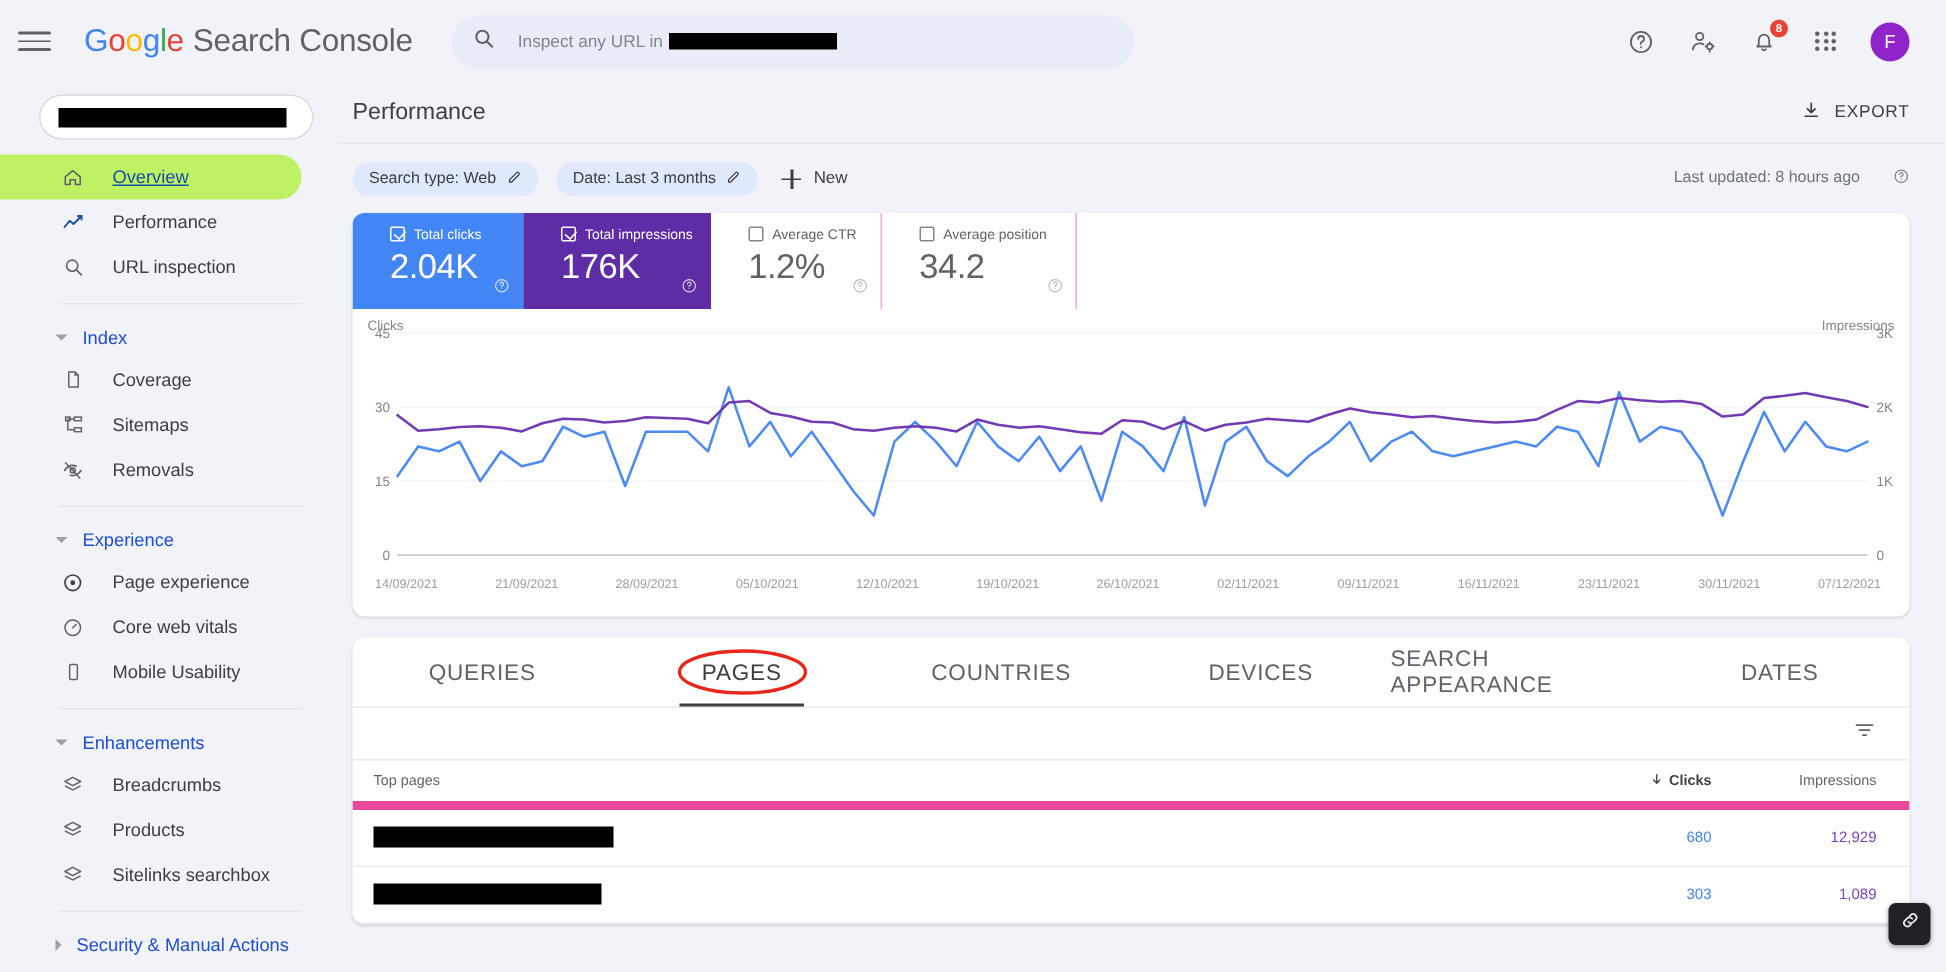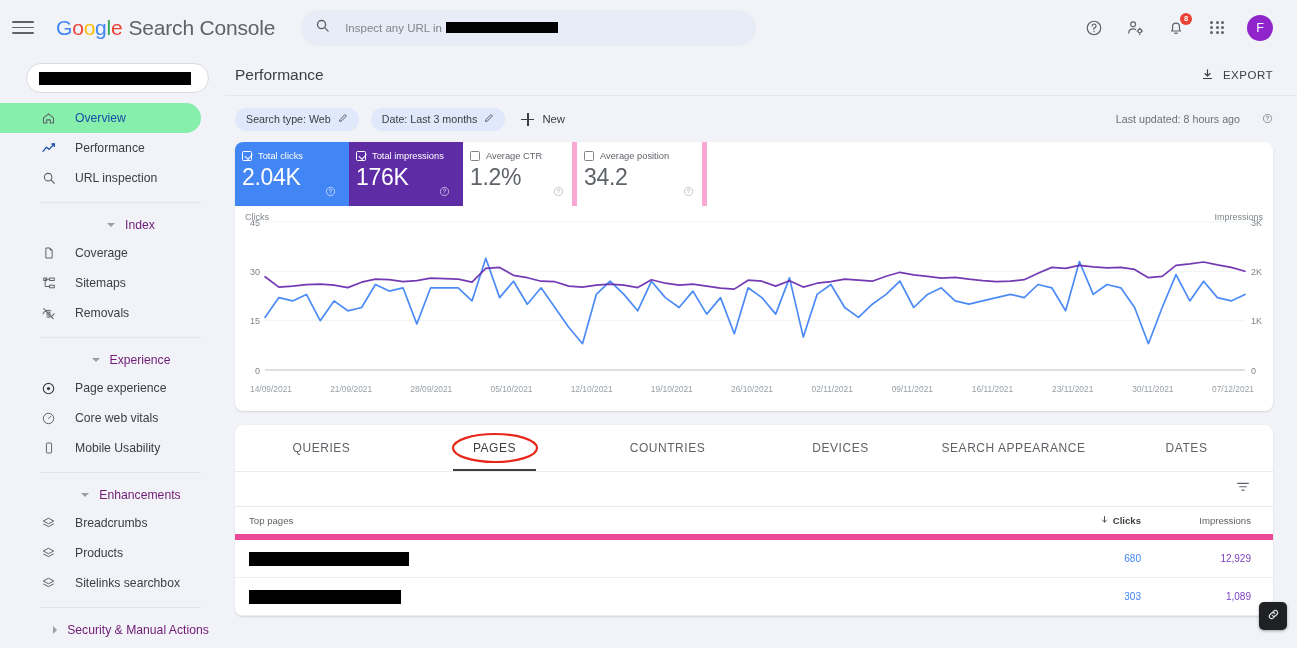--- a/index.html
+++ b/index.html
@@ -76,26 +76,26 @@
   }
   .prop-select .redact { height: 13px; width: 152px; }
 
   .nav-item {
     height: 30px; display: flex; align-items: center;
     padding-left: 40px; gap: 18px; cursor: pointer;
     border-radius: 0 15px 15px 0; margin-right: 24px;
     font-size: 12.2px; color: #3c4043;
   }
   .nav-item .ic { width: 17px; height:17px; flex:0 0 17px; display:flex; align-items:center; justify-content:center; color:#5f6368;}
-  .nav-item.active { background: #86efac; color: #174ea6; font-weight: 500; }
+  .nav-item.active { background: #bef264; color: #174ea6; font-weight: 500; text-decoration: underline; }
   .nav-item.active .ic { color:#174ea6; }
   .nav-sep { height: 1px; background: #e3e5ea; margin: 9px 24px 9px 40px; }
   .nav-group {
     height: 26px; display: flex; align-items: center; gap: 10px;
-    padding-left: 37px; font-size: 12.2px; color: #701a75; cursor: pointer; justify-content: center;
+    padding-left: 37px; font-size: 12.2px; color: #1d4ed8; cursor: pointer;
   }
   .caret-d { width:0;height:0;border-left:4px solid transparent;border-right:4px solid transparent;border-top:4.5px solid #9aa0a6;}
   .caret-r { width:0;height:0;border-top:4px solid transparent;border-bottom:4px solid transparent;border-left:4.5px solid #9aa0a6;}
 
   
   .main { flex: 1; min-width: 0; display: flex; flex-direction: column; background: #f1f3f8; }
   .page-head {
     height: 41px; flex:0 0 41px; background: #f1f3f8;
     display: flex; align-items: center; padding: 0 24px 0 10px;
     border-bottom: 1px solid #e4e6eb;
@@ -119,21 +119,21 @@
   .plus:after{top:6px;left:0;height:1.4px;width:13px;}
   .lastupd { margin-left:auto; font-size: 10.7px; color:#6d7278; display:flex; align-items:flex-start; gap:22px;}
 
   .card {
     background: #fff; border-radius: 8px; margin: 0 24px 0 10px;
     box-shadow: 0 1px 2px rgba(60,64,67,.16);
   }
 
   
   .metrics { display: flex; height: 64px; border-radius: 8px 8px 0 0; overflow: hidden; }
-  .metric { flex: 0 0 114px; position: relative; padding: 9px 11px 0 7px; border-right: 5px solid #f9a8d4; cursor: pointer; }
+  .metric { flex: 0 0 114px; position: relative; padding: 9px 11px 0 25px; border-right: 1px solid #f9a8d4; cursor: pointer; }
   .metric.sel-blue { background: #4285f4; border-right-color: #4285f4; }
   .metric.sel-purple { background: #5e2ca5; border-right-color:#5e2ca5; }
   .metric .mlabel { display:flex; align-items:center; gap:6px; font-size: 9.3px; color: #5f6368; white-space: nowrap;}
   .metric.sel-blue .mlabel, .metric.sel-purple .mlabel { color: #fff; }
   .metric .mval { font-size: 23px; font-weight: 400; margin-top: 3px; color: #5f6368; letter-spacing: -.3px;}
   .metric.sel-blue .mval, .metric.sel-purple .mval { color: #fff; }
   .cbox { width: 10px; height: 10px; border: 1.3px solid #80868b; border-radius: 1.5px; flex:0 0 10px; position: relative; }
   .metric.sel-blue .cbox, .metric.sel-purple .cbox { border-color: #fff; }
   .cbox.checked:after {
     content:""; position:absolute; left:2.6px; top:.2px; width:3.6px; height:6.4px;
@@ -145,21 +145,21 @@
 
   
   .chartbox { height: 205px; position: relative; padding: 0; }
   .axis-title { position: absolute; font-size: 9px; color: #80868b; }
   .chart-svg { display:block; }
 
   
   .tabs { display: flex; height: 46px; align-items: stretch; position: relative;}
   .tab {
     flex: 1; display: flex; align-items: center; justify-content: center;
-    font-size: 12px; letter-spacing: .55px; color: #5f6368; cursor: pointer;
+    font-size: 15px; letter-spacing: .55px; color: #5f6368; cursor: pointer;
     position: relative;
   }
   .tab.active { color: #3c4043; font-weight: 500; }
   .tab.active:after {
     content:""; position:absolute; bottom:0; left:26%; right:26%; height:2.5px; background:#3c4043;
   }
   .tab-divider { height:1px; background:#e8eaed; }
   .annot-ellipse { position:absolute; pointer-events:none; }
 
   .filterrow { height: 34px; display:flex; align-items:center; justify-content:flex-end; padding-right: 22px; }

